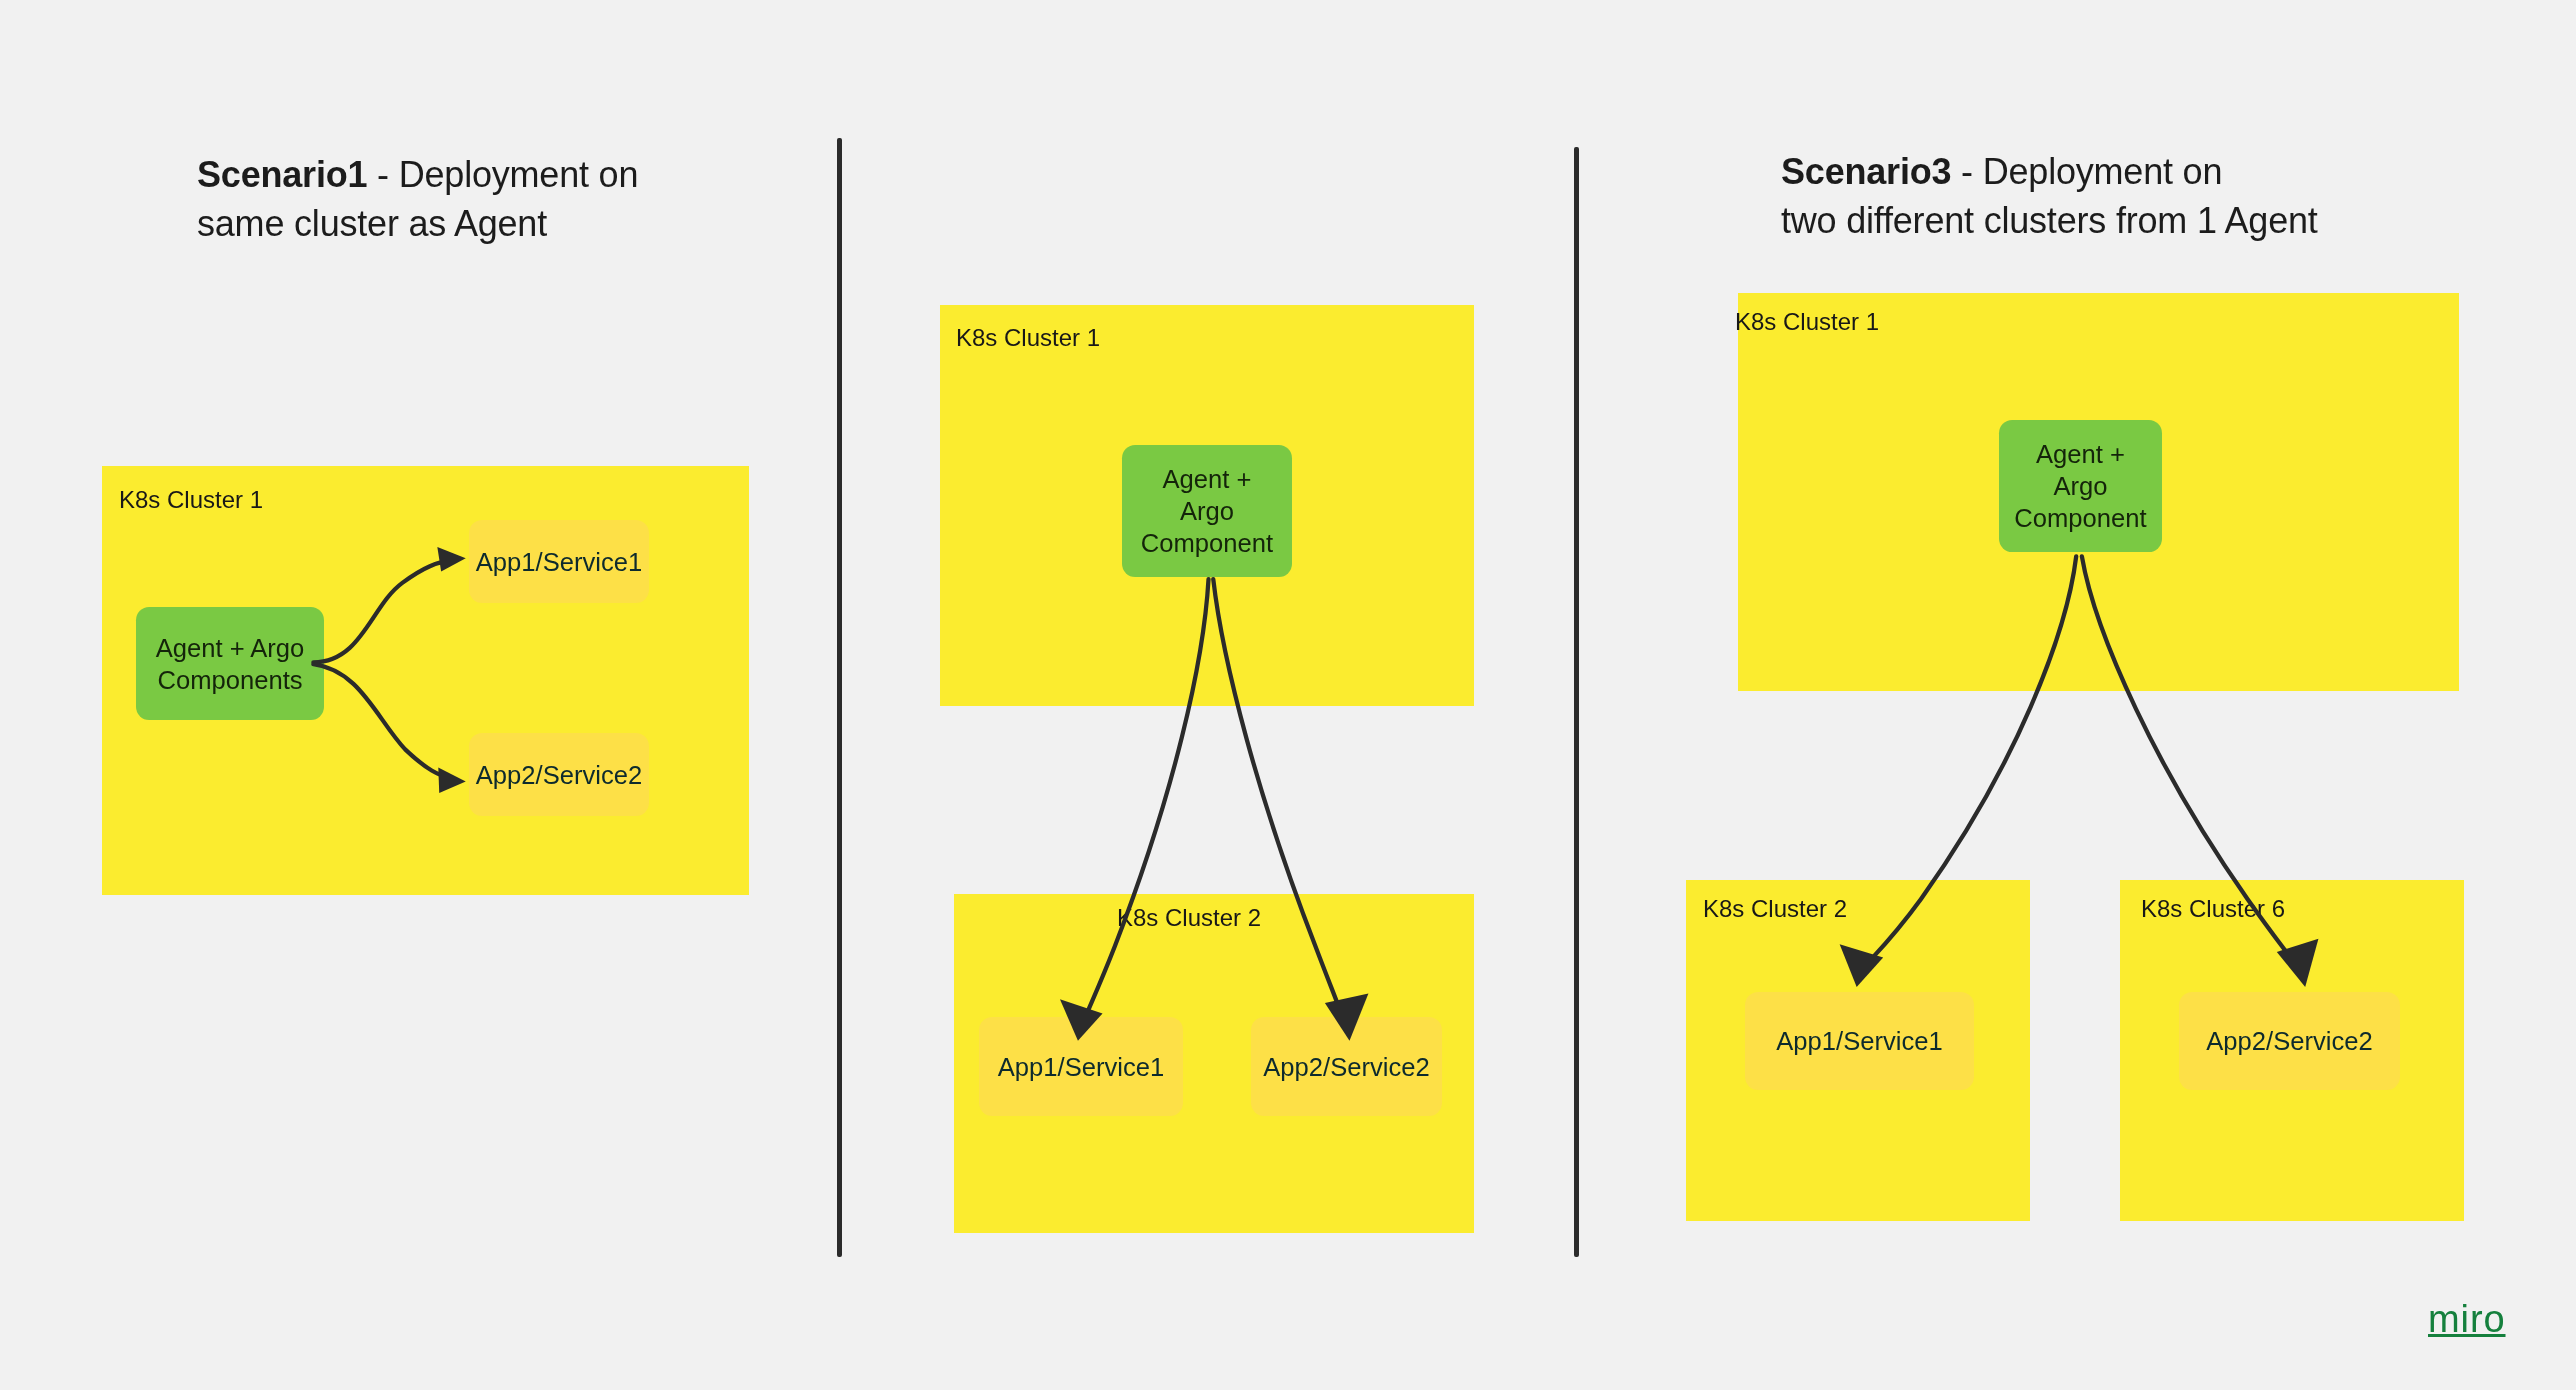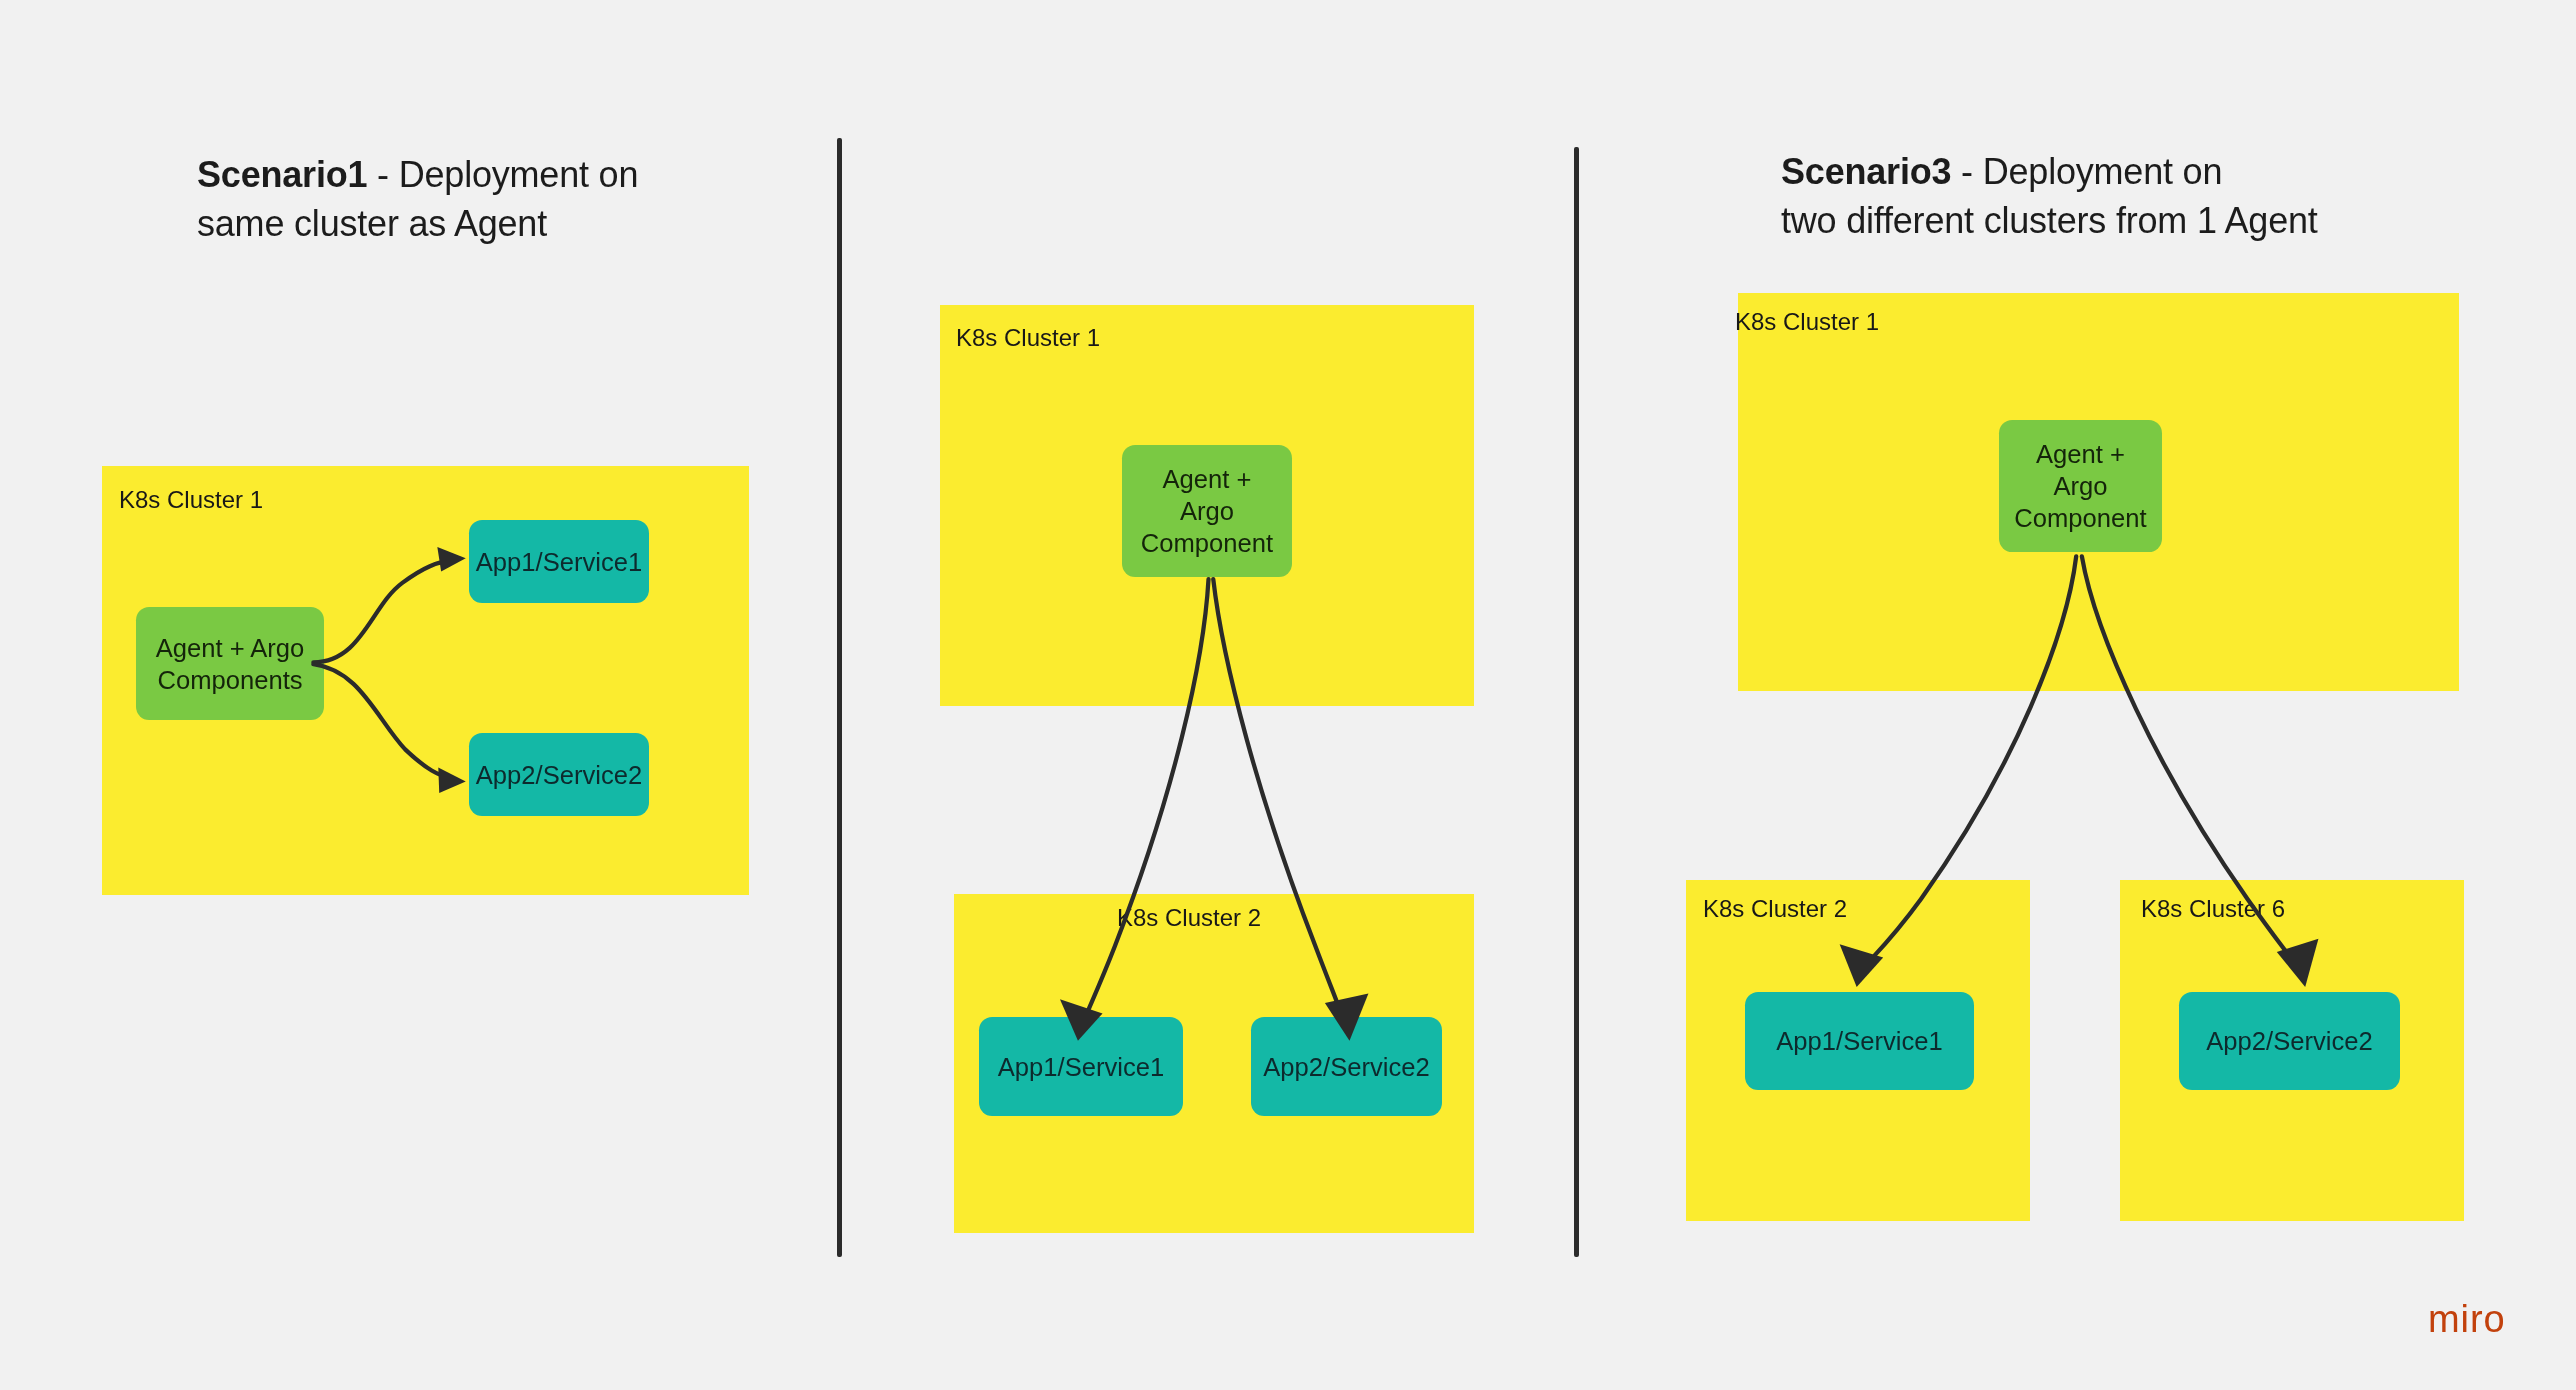--- a/index.html
+++ b/index.html
@@ -76,21 +76,21 @@
     color: #10242b;
     white-space: pre-line;
     box-sizing: border-box;
     padding: 3.8px 7.6px;
   }
   .node.green {
     background: #7ac943;
     color: #14240a;
   }
   .node.cyan {
-    background: #14b8a6;
+    background: #fde047;
     color: #0d2a2d;
   }
 
   
   .arrow-layer {
     position: absolute;
     inset: 0;
     width: 2576px;
     height: 1390px;
     pointer-events: none;
@@ -105,22 +105,23 @@
     fill: #2b2b2b;
   }
 
   
   #miro-watermark {
     position: absolute;
     left: 2428px;
     top: 1298px;
     font-size: 38px;
     letter-spacing: 0.9px;
-    color: #c2410c;
+    color: #15803d;
     font-weight: normal;
+    text-decoration: underline;
   }
 </style>
 </head>
 <body>
 
 <div class="canvas">
 
   <div class="scenario-title" id="title-1"><span class="t-strong">Scenario1</span><span class="t-rest"> - Deployment on
 same cluster as Agent</span></div>
 

